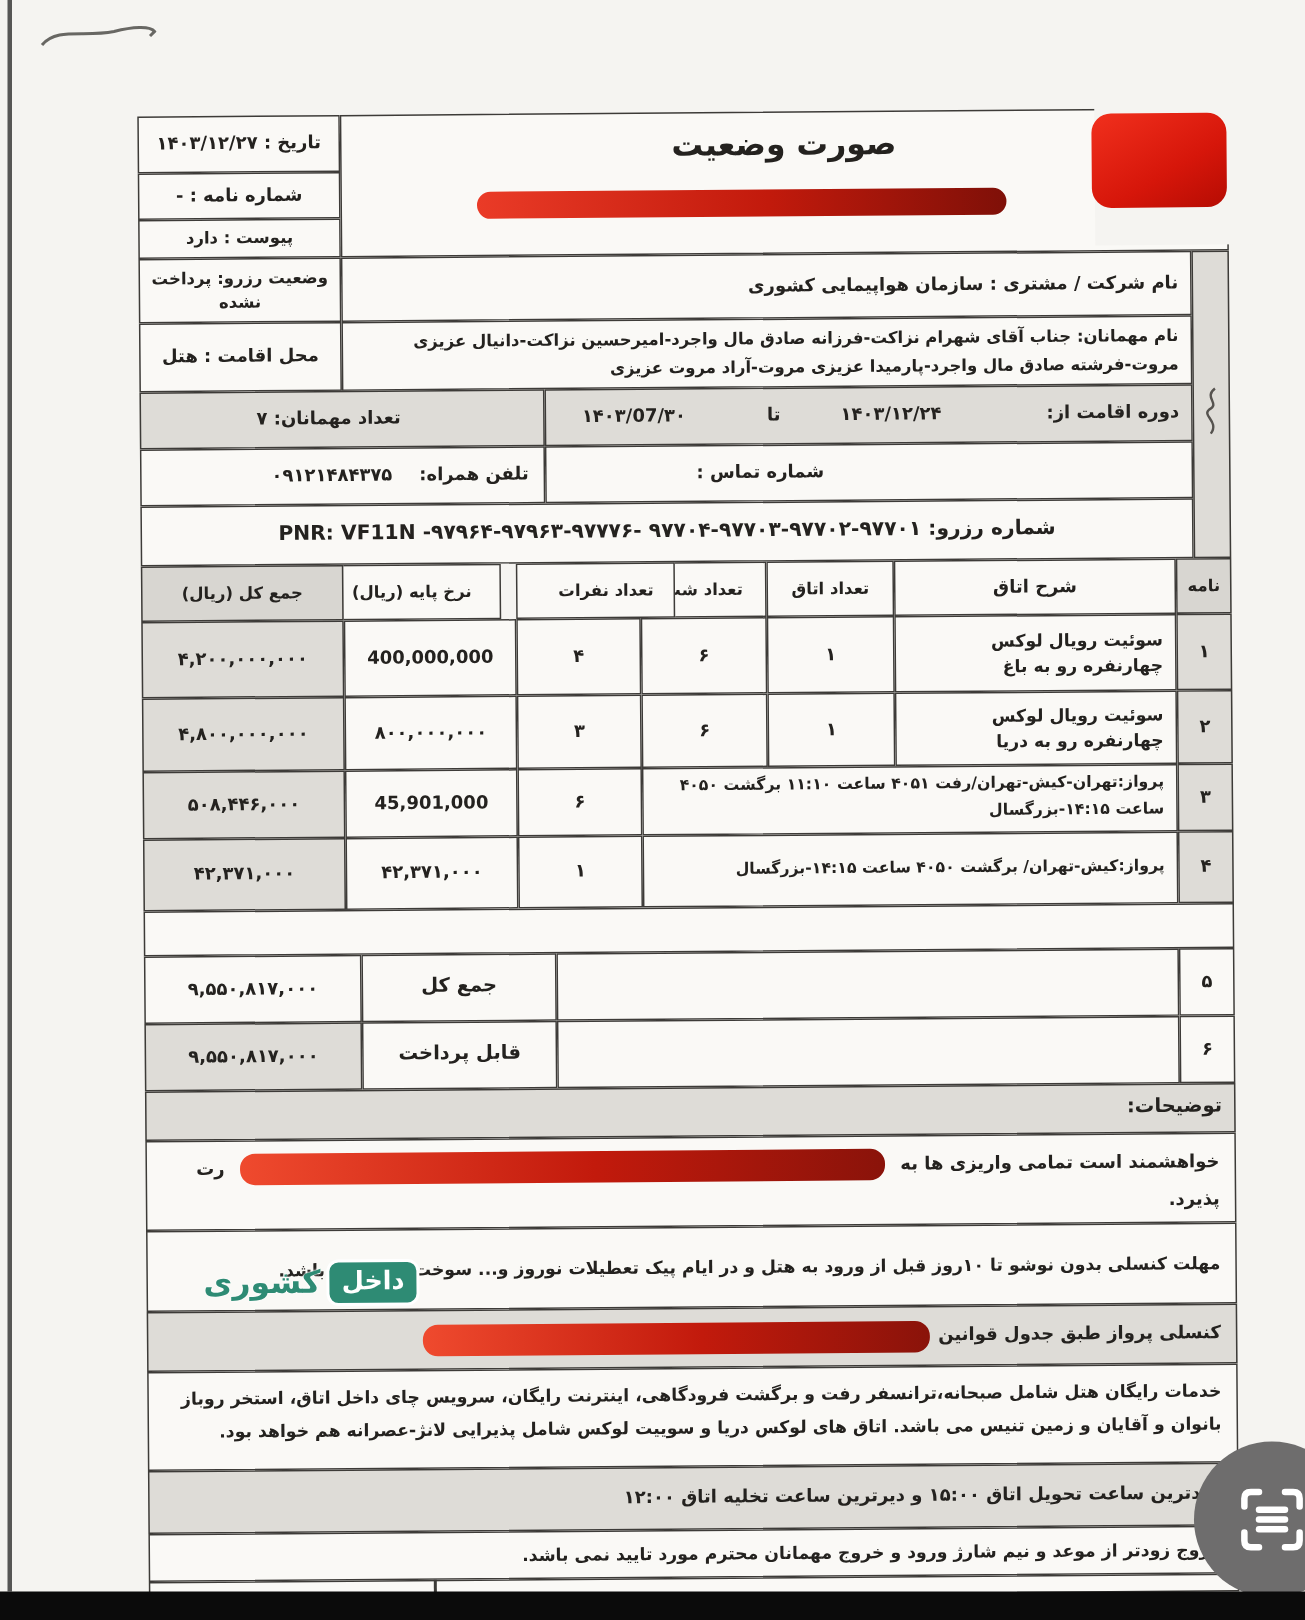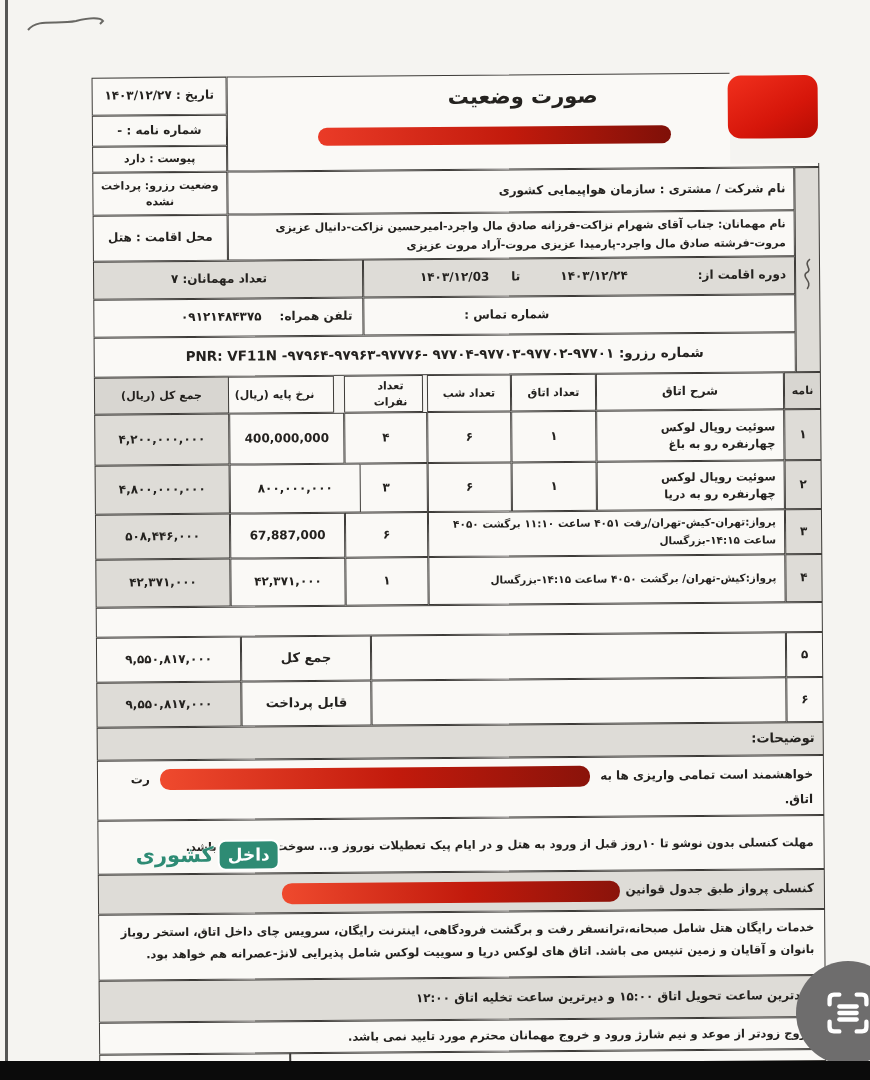--- a/index.html
+++ b/index.html
@@ -80,22 +80,22 @@
 
   <div class="cell vcent" style="left:230px;top:170px;width:567px;height:43px;padding:0 8px;">نام شرکت / مشتری : سازمان هواپیمایی کشوری</div>
   <div class="cell center" style="left:95px;top:170px;width:135px;height:43px;font-size:11px;">وضعیت رزرو: پرداخت نشده</div>
 
   <div class="cell small" style="left:230px;top:213px;width:567px;height:46px;padding:3px 8px;line-height:1.75;">نام مهمانان: جناب آقای شهرام نزاکت-فرزانه صادق مال واجرد-امیرحسین نزاکت-دانیال عزیزی مروت-فرشته صادق مال واجرد-پارمیدا عزیزی مروت-آراد مروت عزیزی</div>
   <div class="cell center" style="left:95px;top:213px;width:135px;height:46px;">محل اقامت : هتل</div>
 
   <div class="cell shade vcent" style="left:365px;top:259px;width:432px;height:38px;padding:0 8px;">
     <span style="margin-left:70px;">دوره اقامت از:</span>
     <span style="margin-left:40px;">۱۴۰۳/۱۲/۲۴</span>
-    <span style="margin-left:22px;">تا</span>
-    <span>۱۴۰۳/۱۲/03</span>
+    <span style="margin-left:54px;">تا</span>
+    <span>۱۴۰۳/07/۳۰</span>
   </div>
   <div class="cell shade vcent" style="left:95px;top:259px;width:270px;height:38px;padding-right:95px;">تعداد مهمانان: ۷</div>
 
   <div class="cell vcent" style="left:365px;top:297px;width:432px;height:38px;padding-right:245px;">شماره تماس :</div>
   <div class="cell vcent" style="left:95px;top:297px;width:270px;height:38px;padding:0 10px;">
     <span style="margin-left:18px;">تلفن همراه:</span>
     <span>۰۹۱۲۱۴۸۴۳۷۵</span>
   </div>
 
   <div class="cell center" style="left:95px;top:335px;width:702px;height:40px;font-size:13.5px;">شماره رزرو: ۹۷۷۰۱-۹۷۷۰۲-۹۷۷۰۳-۹۷۷۰۴ -۹۷۷۷۶-۹۷۹۶۳-۹۷۹۶۴- PNR: VF11N</div>
@@ -103,44 +103,44 @@
   <div class="cell shade" style="left:797px;top:170px;width:25px;height:205px;">
     <svg class="strip-squiggle" width="20" height="40">
       <path d="M12 3 C 4 9, 16 13, 8 17 C 3 21, 15 25, 9 33" stroke="#56534f" stroke-width="1.6" fill="none"></path>
     </svg>
   </div>
 
   <div class="cell shade2 center" style="left:785px;top:375px;width:37px;height:37px;font-size:11px;">نامه</div>
   <div class="cell center" style="left:597px;top:375px;width:188px;height:37px;">شرح اتاق</div>
   <div class="cell center small" style="left:512px;top:375px;width:85px;height:37px;">تعداد اتاق</div>
   <div class="cell center small" style="left:428px;top:375px;width:84px;height:37px;">تعداد شب</div>
-  <div class="cell center small" style="left:345px;top:375px;width:79px;height:37px;padding-left:14px;">تعداد نفرات</div>
+  <div class="cell center small" style="left:345px;top:375px;width:106px;height:37px;padding-left:14px;">تعداد نفرات</div>
   <div class="cell center small" style="left:216px;top:375px;width:119px;height:37px;">نرخ پایه (ریال)</div>
   <div class="cell shade2 center small" style="left:95px;top:375px;width:135px;height:37px;">جمع کل (ریال)</div>
 
   <div class="cell shade center" style="left:785px;top:412px;width:37px;height:51px;">۱</div>
   <div class="cell vcent" style="left:597px;top:412px;width:188px;height:51px;padding:0 8px;font-size:11.5px;">سوئیت رویال لوکس چهارنفره رو به باغ</div>
   <div class="cell center" style="left:512px;top:412px;width:85px;height:51px;">۱</div>
   <div class="cell center" style="left:428px;top:412px;width:84px;height:51px;">۶</div>
   <div class="cell center" style="left:345px;top:412px;width:83px;height:51px;">۴</div>
   <div class="cell center" style="left:230px;top:412px;width:115px;height:51px;">400,000,000</div>
   <div class="cell shade center" style="left:95px;top:412px;width:135px;height:51px;">۴,۲۰۰,۰۰۰,۰۰۰</div>
 
   <div class="cell shade center" style="left:785px;top:463px;width:37px;height:49px;">۲</div>
   <div class="cell vcent" style="left:597px;top:463px;width:188px;height:49px;padding:0 8px;font-size:11.5px;">سوئیت رویال لوکس چهارنفره رو به دریا</div>
   <div class="cell center" style="left:512px;top:463px;width:85px;height:49px;">۱</div>
   <div class="cell center" style="left:428px;top:463px;width:84px;height:49px;">۶</div>
   <div class="cell center" style="left:345px;top:463px;width:83px;height:49px;">۳</div>
-  <div class="cell center" style="left:230px;top:463px;width:131px;height:49px;">۸۰۰,۰۰۰,۰۰۰</div>
+  <div class="cell center" style="left:230px;top:463px;width:115px;height:49px;">۸۰۰,۰۰۰,۰۰۰</div>
   <div class="cell shade center" style="left:95px;top:463px;width:135px;height:49px;">۴,۸۰۰,۰۰۰,۰۰۰</div>
 
   <div class="cell shade center" style="left:785px;top:512px;width:37px;height:45px;">۳</div>
   <div class="cell tiny" style="left:428px;top:512px;width:357px;height:45px;padding:3px 8px;line-height:1.7;">پرواز:تهران-کیش-تهران/رفت ۴۰۵۱ ساعت ۱۱:۱۰ برگشت ۴۰۵۰ ساعت ۱۴:۱۵-بزرگسال</div>
   <div class="cell center" style="left:345px;top:512px;width:83px;height:45px;">۶</div>
-  <div class="cell center" style="left:230px;top:512px;width:115px;height:45px;">67,887,000</div>
+  <div class="cell center" style="left:230px;top:512px;width:115px;height:45px;">45,901,000</div>
   <div class="cell shade center" style="left:95px;top:512px;width:135px;height:45px;">۵۰۸,۴۴۶,۰۰۰</div>
 
   <div class="cell shade center" style="left:785px;top:557px;width:37px;height:48px;">۴</div>
   <div class="cell tiny vcent" style="left:428px;top:557px;width:357px;height:48px;padding:0 8px;">پرواز:کیش-تهران/ برگشت ۴۰۵۰ ساعت ۱۴:۱۵-بزرگسال</div>
   <div class="cell center" style="left:345px;top:557px;width:83px;height:48px;">۱</div>
   <div class="cell center" style="left:230px;top:557px;width:115px;height:48px;">۴۲,۳۷۱,۰۰۰</div>
   <div class="cell shade center" style="left:95px;top:557px;width:135px;height:48px;">۴۲,۳۷۱,۰۰۰</div>
 
   <div class="cell" style="left:95px;top:605px;width:727px;height:30px;"></div>
 
@@ -154,21 +154,21 @@
   <div class="cell center" style="left:240px;top:680px;width:130px;height:45px;font-size:13px;">قابل پرداخت</div>
   <div class="cell shade center" style="left:95px;top:680px;width:145px;height:45px;">۹,۵۵۰,۸۱۷,۰۰۰</div>
 
   <div class="cell shade vcent" style="left:95px;top:725px;width:727px;height:33px;padding:0 8px;font-size:13px;">توضیحات:</div>
 
   <div class="cell" style="left:95px;top:758px;width:727px;height:60px;padding:6px 10px;line-height:2.1;">
     <span>خواهشمند است تمامی واریزی ها به</span>
     <span class="redbar-inline"></span>
     <span>رت</span>
     <br>
-    <span>اتاق.</span>
+    <span>پذیرد.</span>
   </div>
 
   <div class="cell vcent" style="left:95px;top:818px;width:727px;height:54px;padding:0 10px;font-size:11.5px;">مهلت کنسلی بدون نوشو تا ۱۰روز قبل از ورود به هتل و در ایام پیک تعطیلات نوروز و... سوخت کامل می باشد.</div>
 
   <div class="cell shade vcent" style="left:95px;top:872px;width:727px;height:40px;">
     <span style="padding-right:10px;">کنسلی پرواز طبق جدول قوانین</span>
     <span class="redbar-inline short"></span>
   </div>
 
   <div class="cell" style="left:95px;top:912px;width:727px;height:66px;padding:6px 10px;font-size:11.5px;line-height:1.95;">خدمات رایگان هتل شامل صبحانه،ترانسفر رفت و برگشت فرودگاهی، اینترنت رایگان، سرویس چای داخل اتاق، استخر روباز بانوان و آقایان و زمین تنیس می باشد. اتاق های لوکس دریا و سوییت لوکس شامل پذیرایی لانژ-عصرانه هم خواهد بود.</div>

